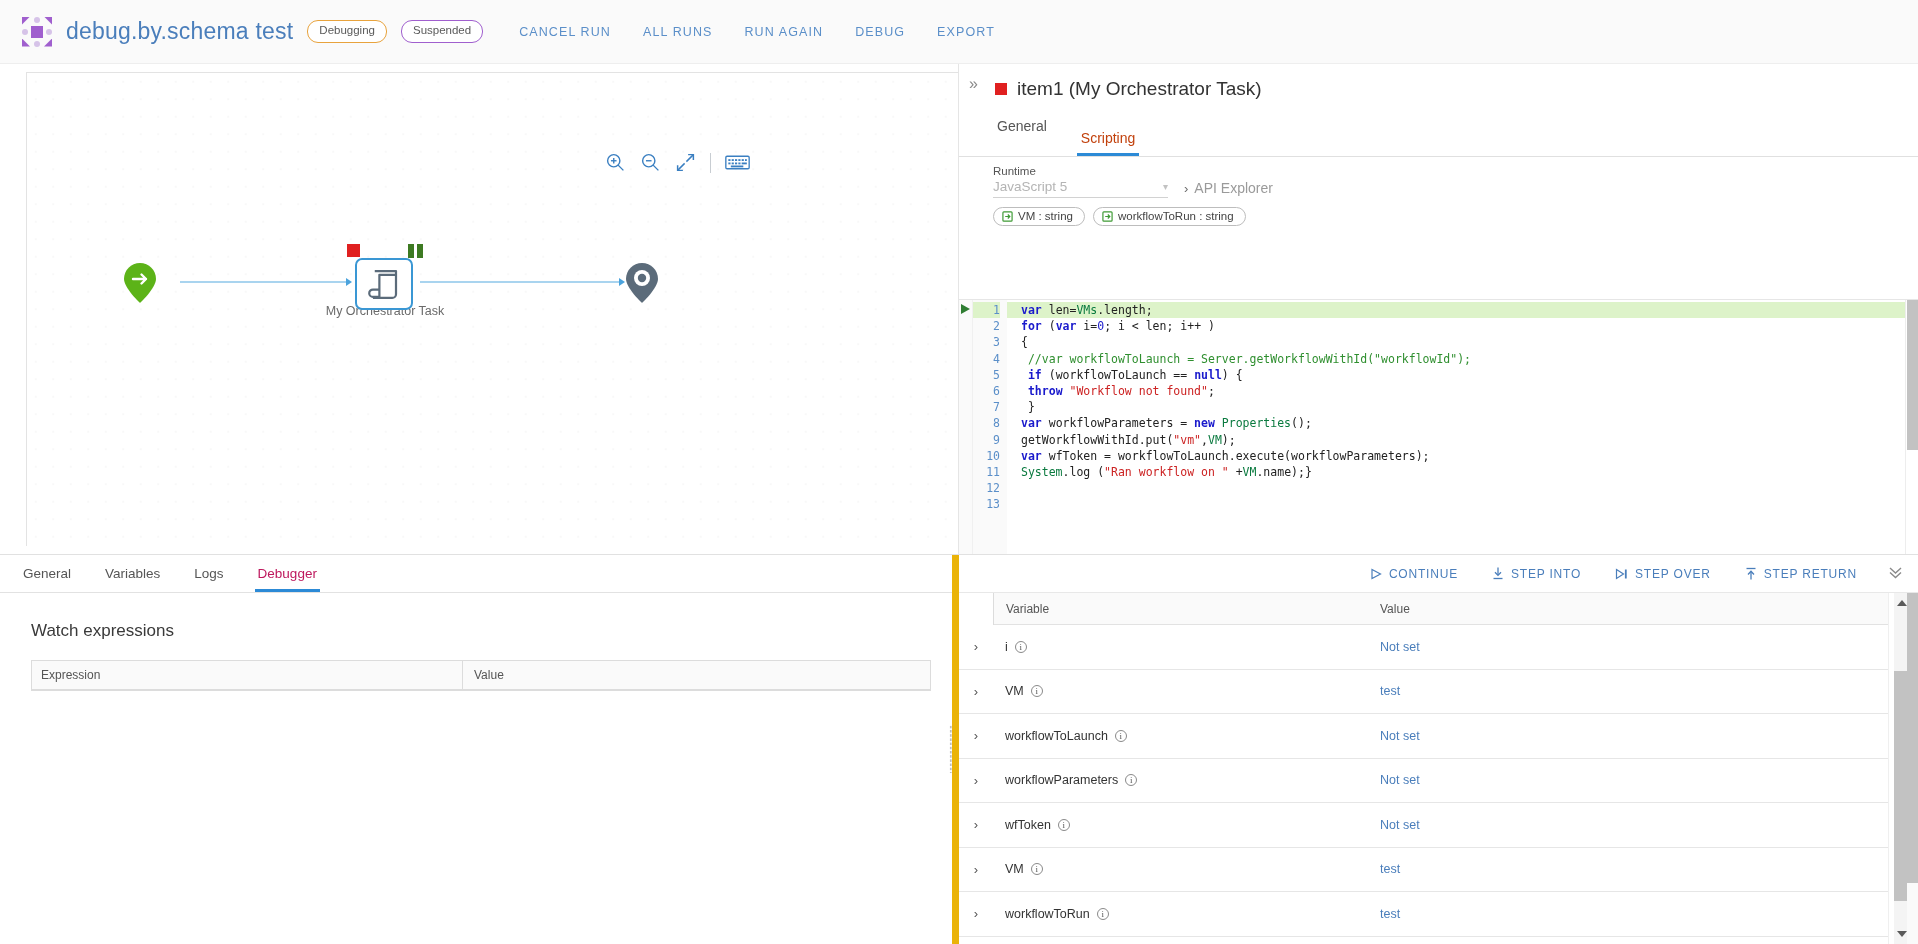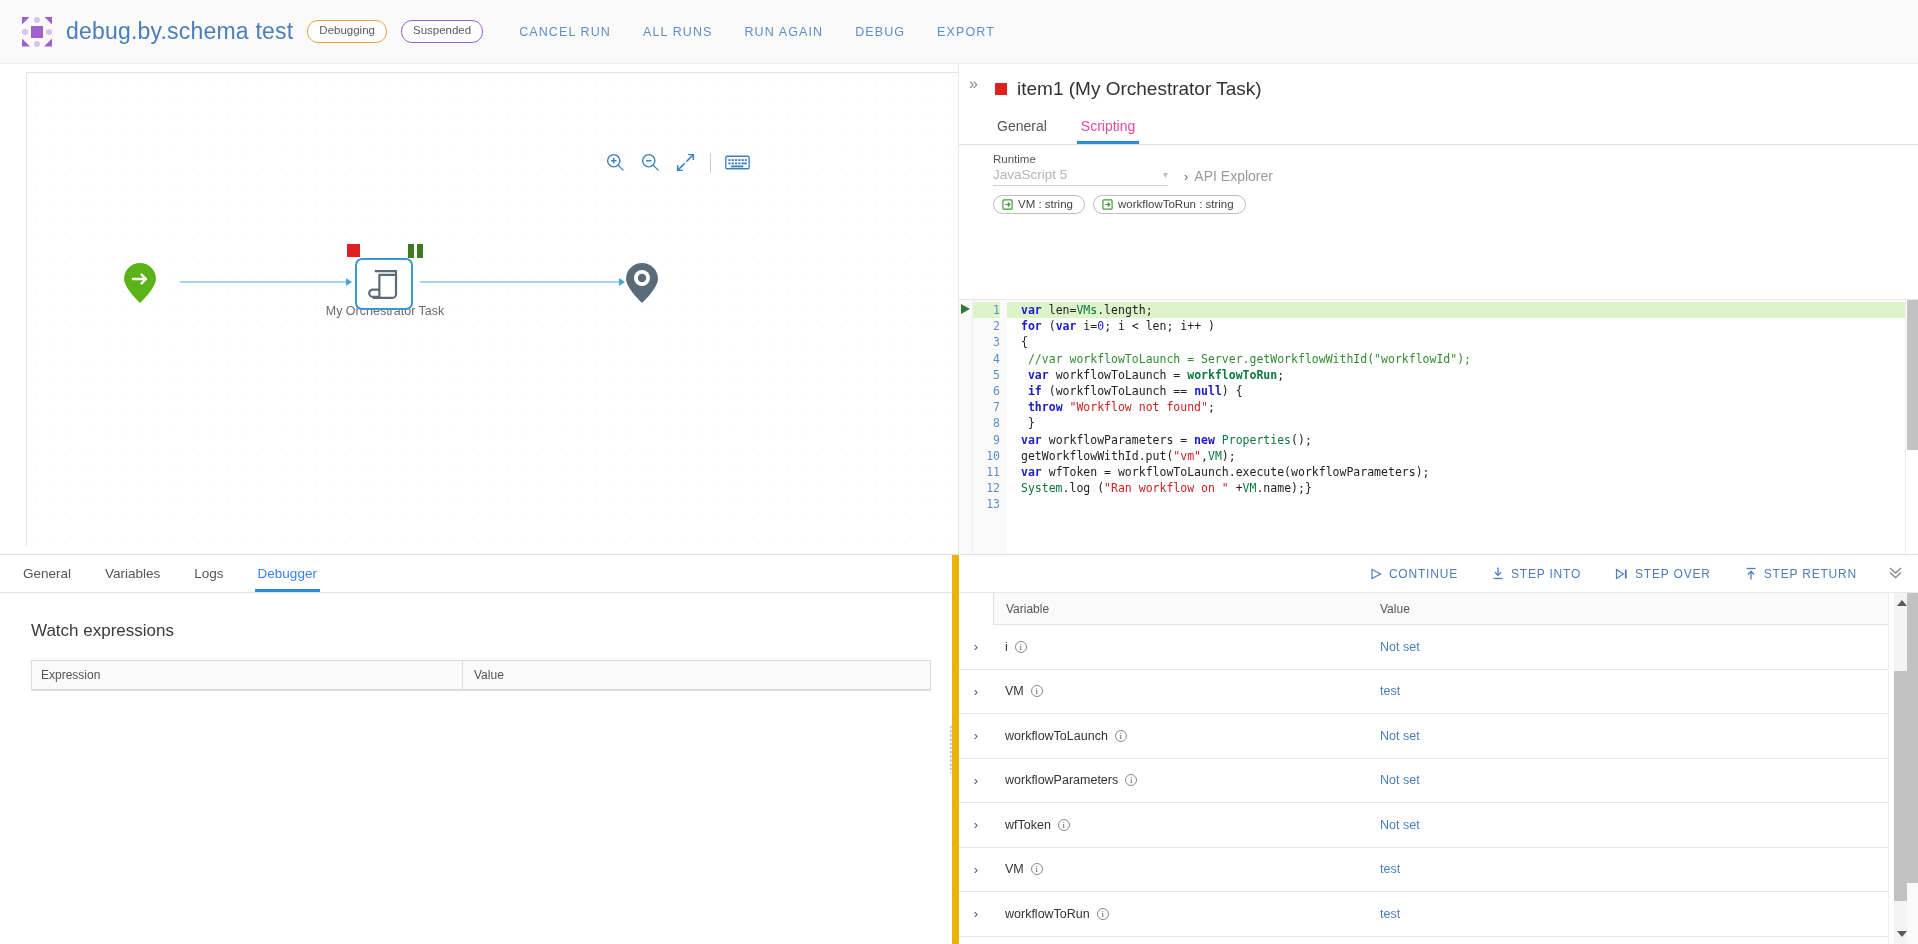--- a/index.html
+++ b/index.html
@@ -126,21 +126,21 @@
     width: 12px; height: 12px; background: #e02020; margin-right: 10px; flex: 0 0 auto;
   }
   #inspector-tabs {
     display: flex; padding-left: 34px; margin-top: 14px;
     border-bottom: 1px solid #e0e0e0;
   }
   .ins-tab {
     font-size: 14px; color: #555; padding: 4px 4px 7px; margin-right: 26px;
     cursor: pointer; border-bottom: 3px solid transparent;
   }
-  .ins-tab.active { color: #ec4899; border-bottom-color: #2c8ad6; }
+  .ins-tab.active { color: #c2410c; border-bottom-color: #2c8ad6; margin-top: 12px; }
 
   #runtime-row {
     display: flex; align-items: flex-end; padding: 8px 0 0 34px;
   }
   #runtime-field { width: 175px; }
   #runtime-label { font-size: 11.5px; color: #555; margin-bottom: 2px; }
   #runtime-select {
     display: flex; align-items: center; justify-content: space-between;
     border-bottom: 1px solid #d2d2d2; padding-bottom: 3px;
   }
@@ -217,21 +217,21 @@
   }
   #bottom-left { width: 952px; position: relative; }
   #bottom-tabs {
     display: flex; padding-left: 20px; height: 38px; align-items: flex-end;
     border-bottom: 1px solid #e2e2e2;
   }
   .bt-tab {
     font-size: 13.5px; color: #555; padding: 4px 3px 8px; margin-right: 28px;
     cursor: pointer; border-bottom: 3px solid transparent;
   }
-  .bt-tab.active { color: #3b82f6; border-bottom-color: #2c8ad6; }
+  .bt-tab.active { color: #be185d; border-bottom-color: #2c8ad6; }
 
   #watch-section { padding: 28px 0 0 31px; }
   #watch-heading { font-size: 17px; color: #3a3a3a; font-weight: 400; }
   #watch-table {
     margin-top: 19px; width: 900px; border: 1px solid #dcdcdc; background:#fff;
   }
   #watch-thead {
     display: flex; height: 29px; align-items: center;
     background: #fafafa; border-bottom: 1px solid #dcdcdc;
   }
@@ -470,21 +470,20 @@
           <div class="ln">10</div>
           <div class="ln">11</div>
           <div class="ln">12</div>
           <div class="ln">13</div>
         </div>
       <div id="code-body">
           <div class="cl cur"><span class="t-kw">var </span><span class="t-pln">len=</span><span class="t-var">VMs</span><span class="t-pln">.length;</span></div>
           <div class="cl"><span class="t-kw">for </span><span class="t-pln">(</span><span class="t-kw">var </span><span class="t-pln">i=</span><span class="t-num">0</span><span class="t-pln">; i &lt; len; i++ )</span></div>
           <div class="cl"><span class="t-pln">{</span></div>
           <div class="cl"><span class="t-pln"> </span><span class="t-com">//var workflowToLaunch = Server.getWorkflowWithId("workflowId");</span></div>
-          <div class="cl"><span class="t-pln"> </span><span class="t-kw">var </span><span class="t-pln">workflowToLaunch = </span><span class="t-bold">workflowToRun</span><span class="t-pln">;</span></div>
           <div class="cl"><span class="t-pln"> </span><span class="t-kw">if </span><span class="t-pln">(workflowToLaunch == </span><span class="t-kw">null</span><span class="t-pln">) {</span></div>
           <div class="cl"><span class="t-pln"> </span><span class="t-kw">throw </span><span class="t-str">"Workflow not found"</span><span class="t-pln">;</span></div>
           <div class="cl"><span class="t-pln"> }</span></div>
           <div class="cl"><span class="t-kw">var </span><span class="t-pln">workflowParameters = </span><span class="t-kw">new </span><span class="t-var">Properties</span><span class="t-pln">();</span></div>
           <div class="cl"><span class="t-pln">getWorkflowWithId.put(</span><span class="t-str">"vm"</span><span class="t-pln">,</span><span class="t-var">VM</span><span class="t-pln">);</span></div>
           <div class="cl"><span class="t-kw">var </span><span class="t-pln">wfToken = workflowToLaunch.execute(workflowParameters);</span></div>
           <div class="cl"><span class="t-var">System</span><span class="t-pln">.log (</span><span class="t-str">"Ran workflow on "</span><span class="t-pln"> +</span><span class="t-var">VM</span><span class="t-pln">.name);}</span></div>
         </div>
       <div id="code-scroll-track">
         <div id="code-scroll-thumb"></div>

